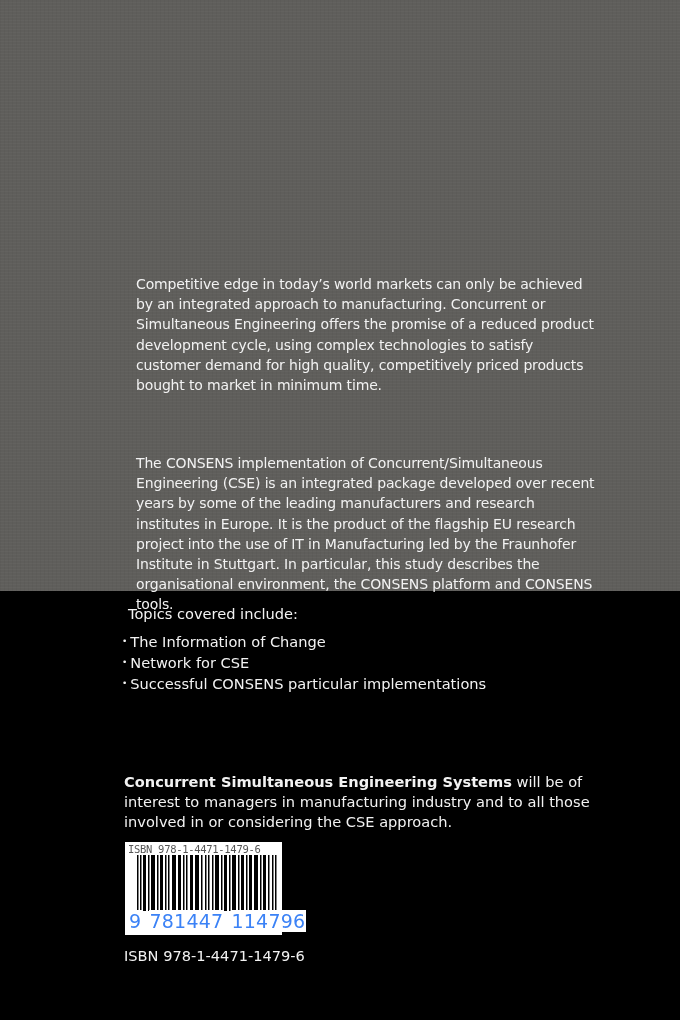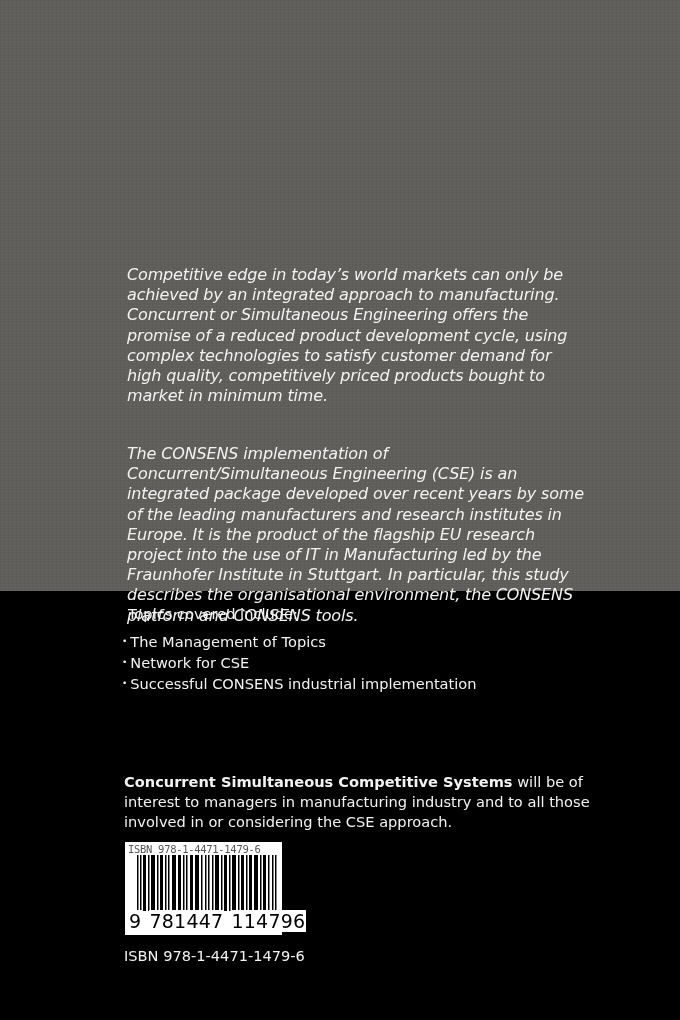--- a/index.html
+++ b/index.html
@@ -16,65 +16,65 @@
       background-image:
         repeating-linear-gradient(0deg, rgba(255,255,255,0.025) 0 1px, transparent 1px 3px),
         repeating-linear-gradient(90deg, rgba(0,0,0,0.03) 0 1px, transparent 1px 4px);
     }
     .bottom {
       position: absolute; left: 0; top: 591px; width: 680px; height: 429px;
       background: #000;
     }
     .para {
       position: absolute; left: 124px; width: 460px;
-      font-size: 16px; line-height: 20.2px;
-      margin: 3px; letter-spacing: -0.15px; font-style: italic;
+      font-size: 14px; line-height: 20.2px;
+      margin: 12px; letter-spacing: -0.15px;
     }
     .p1 { top: 262px; }
     .p2 { top: 441px; }
     .topics-title { position: absolute; left: 124px; top: 600px; font-size: 14.6px; line-height: 20px; margin: 4px; }
     .topics { position: absolute; left: 122px; top: 631px; margin: 0; padding: 0; list-style: none; }
     .topics li { font-size: 14.6px; line-height: 20.1px; white-space: nowrap; }
     .topics .bullet { font-size: 9px; vertical-align: 3px; margin-right: 3px; }
     .closing { position: absolute; left: 124px; top: 772px; width: 470px; font-size: 14.6px; line-height: 20.2px; margin: 0; }
     .closing b { font-weight: bold; }
     .barcode {
       position: absolute; left: 125px; top: 842px; width: 157px; height: 93px;
       background: #fff; color: #000; box-sizing: border-box;
     }
     .bc-top {
       position: absolute; left: 3px; top: 1px; font-family: "DejaVu Sans Mono", monospace;
       font-size: 10.5px; color: #555; letter-spacing: -0.3px; white-space: nowrap;
     }
     .bars { position: absolute; left: 12px; top: 13px; width: 140px; height: 64px; }
     .bc-num {
       position: absolute; left: 3px; top: 68px; font-family: "DejaVu Sans", sans-serif;
-      font-size: 19px; line-height: 22px; color: #000000; white-space: nowrap;
+      font-size: 19px; line-height: 22px; color: #3b82f6; white-space: nowrap;
       letter-spacing: 0.2px;
     }
     .bc-num span { background: #fff; padding: 0 1px; }
     .isbn-text { position: absolute; left: 124px; top: 946px; font-size: 14.6px; line-height: 20px; margin: 0; }
   </style>
 </head>
 <body>
 
 <div class="top"></div>
 <div class="bottom"></div>
 
 <p class="para p1">Competitive edge in today’s world markets can only be achieved by an integrated approach to manufacturing. Concurrent or Simultaneous Engineering offers the promise of a reduced product development cycle, using complex technologies to satisfy customer demand for high quality, competitively priced products bought to market in minimum time.</p>
 <p class="para p2">The CONSENS implementation of Concurrent/Simultaneous Engineering (CSE) is an integrated package developed over recent years by some of the leading manufacturers and research institutes in Europe. It is the product of the flagship EU research project into the use of IT in Manufacturing led by the Fraunhofer Institute in Stuttgart. In particular, this study describes the organisational environment, the CONSENS platform and CONSENS tools.</p>
 
 <p class="topics-title">Topics covered include:</p>
 <ul class="topics">
-  <li><span class="bullet">•</span><span>The Management of Topics</span></li>
+  <li><span class="bullet">•</span><span>The Information of Change</span></li>
   <li><span class="bullet">•</span><span>Network for CSE</span></li>
-  <li><span class="bullet">•</span><span>Successful CONSENS industrial implementation</span></li>
+  <li><span class="bullet">•</span><span>Successful CONSENS particular implementations</span></li>
 </ul>
 
-<p class="closing"><b>Concurrent Simultaneous Competitive Systems</b><span> will be of interest to managers in manufacturing industry and to all those involved in or considering the CSE approach.</span></p>
+<p class="closing"><b>Concurrent Simultaneous Engineering Systems</b><span> will be of interest to managers in manufacturing industry and to all those involved in or considering the CSE approach.</span></p>
 
 <div class="barcode">
   <div class="bc-top">ISBN 978-1-4471-1479-6</div>
   <svg class="bars" viewBox="0 0 140 64" preserveAspectRatio="none">
     <g fill="#000">
       <rect x="0" y="0" width="1.5" height="64"></rect>
         <rect x="3" y="0" width="1.5" height="64"></rect>
       <rect x="6" y="0" width="3" height="56"></rect>
         <rect x="11" y="0" width="1.5" height="56"></rect>
       <rect x="14" y="0" width="4" height="56"></rect>

